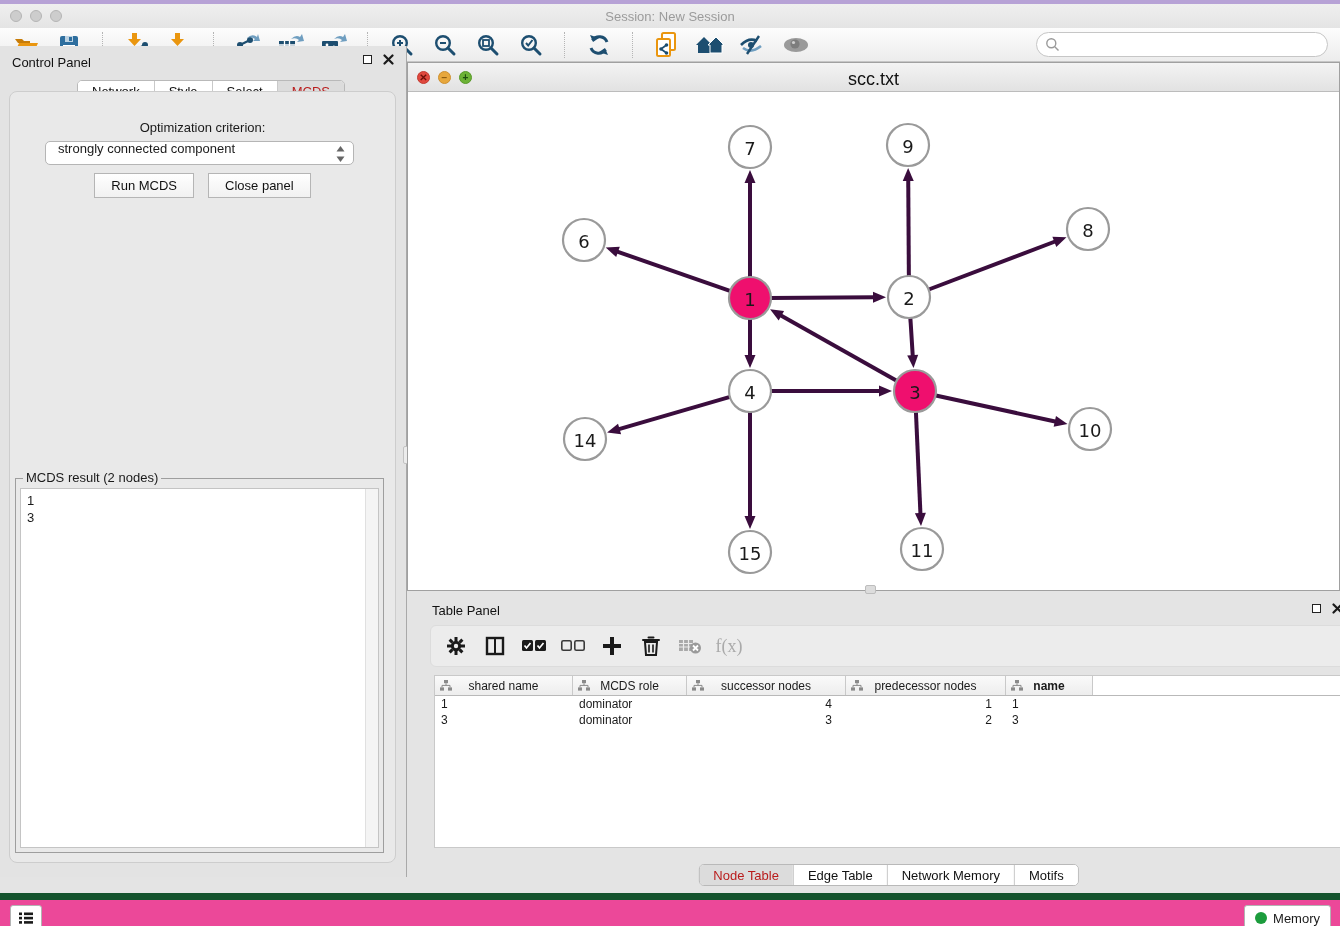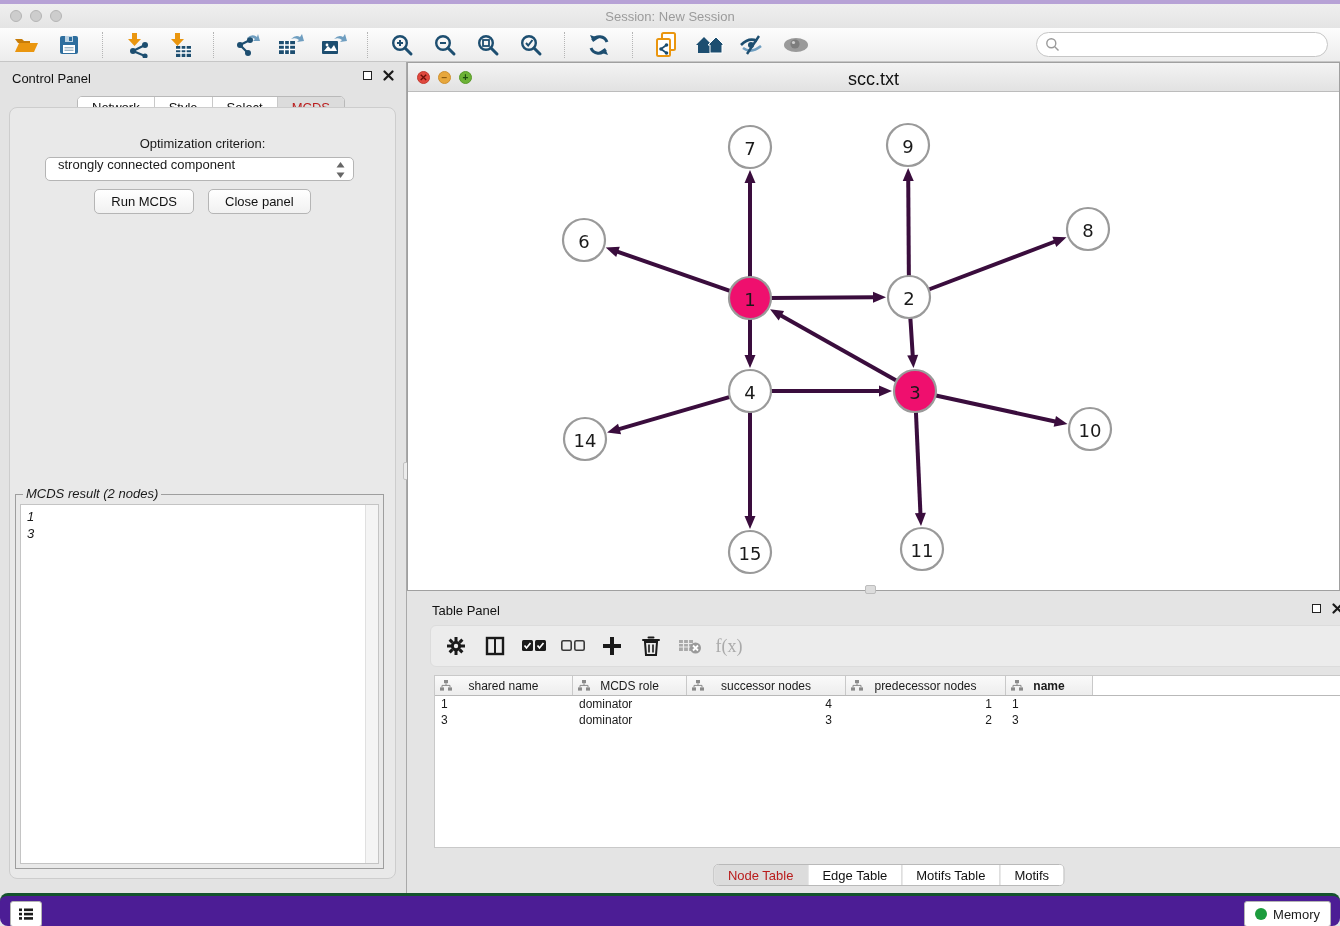--- a/index.html
+++ b/index.html
@@ -24,35 +24,35 @@
   .panel-title{font-size:13px;color:#111;}
   .win-btns{display:flex;align-items:center;gap:11px;}
   .float-box{width:9px;height:9px;border:1.6px solid #222;box-sizing:border-box;background:#fff;}
   
   .segmented{display:inline-flex;border:1px solid #b9b9b9;border-radius:5px;overflow:hidden;background:#fff;
              font-size:13px;line-height:21px;height:22px;box-sizing:border-box;}
   .segment{padding:0 14px;background:#fff;color:#111;border-left:1px solid #c9c9c9;cursor:default;white-space:nowrap;}
   .segment:first-child{border-left:none;}
   .segment.selected{background:#dcdcdc;color:#b91c1c;}
   
-  .control-panel{position:absolute;left:0;top:62px;width:407px;height:831px;background:#e3e3e3;
+  .control-panel{position:absolute;left:0;top:46px;width:407px;height:831px;background:#e3e3e3;
                  border-right:1px solid #a9a9a9;box-sizing:border-box;}
   .cp-head{position:absolute;left:12px;top:9px;}
   .cp-btns{position:absolute;right:12px;top:8px;}
   .cp-tabs{position:absolute;left:77px;top:34px;}
   .cp-inner{position:absolute;left:9px;right:10px;top:45px;bottom:14px;background:#e9e9e9;
             border:1px solid #cdcdcd;border-radius:8px;}
   .opt-label{position:absolute;left:0;right:0;top:28px;text-align:center;font-size:13px;}
   .dropdown{position:absolute;left:35px;right:41px;top:49px;height:24px;background:#fff;border:1px solid #b5b5b5;
             border-radius:5px;display:flex;align-items:center;padding:0 22px 9px 12px;font-size:13px;box-sizing:border-box;}
   .dd-stepper{position:absolute;right:8px;top:4px;}
   .btn-row{position:absolute;left:0;right:0;top:81px;display:flex;justify-content:center;gap:14px;}
-  .mac-btn{height:23px;background:linear-gradient(#ffffff,#f1f1f1);border:1px solid #b5b5b5;border-radius:5px;
+  .mac-btn{height:23px;background:linear-gradient(#ffffff,#f1f1f1);border:1px solid #b5b5b5;border-radius:0;
            font-size:13px;padding:0 16px;display:flex;align-items:center;color:#111;}
-  .result-group{position:absolute;left:5px;right:11px;top:386px;bottom:9px;border:1px solid #9e9e9e;font-style:italic;}
+  .result-group{position:absolute;left:5px;right:11px;top:386px;bottom:9px;border:1px solid #9e9e9e;}
   .result-label{position:absolute;top:-9px;left:7px;background:#e9e9e9;padding:0 3px;font-size:13px;}
   .result-text{position:absolute;left:4px;right:4px;top:9px;bottom:4px;background:#fff;border:1px solid #c4c4c4;}
   .result-lines{position:absolute;left:6px;top:3px;font-size:13px;line-height:17px;white-space:pre;}
   .result-scroll{position:absolute;right:0;top:0;bottom:0;width:12px;background:#f4f4f4;border-left:1px solid #e0e0e0;}
   .cp-grip{position:absolute;right:-6px;top:400px;width:7px;height:16px;background:#ececec;border:1px solid #c2c2c2;border-radius:2px;}
   
   .net-window{position:absolute;left:407px;top:62px;width:933px;height:529px;background:#fff;
               border:1px solid #a0a0a0;box-sizing:border-box;}
   .net-titlebar{position:absolute;left:0;top:0;right:0;height:28px;background:linear-gradient(#f3f3f3,#e2e2e2);
                 border-bottom:1px solid #bcbcbc;}
@@ -75,21 +75,21 @@
   .tp-table{position:absolute;left:12px;right:8px;top:78px;bottom:45px;background:#fff;border:1px solid #c9c9c9;overflow:hidden;}
   .tbl-header{display:flex;height:19px;border-bottom:1px solid #b9b9b9;font-size:12px;}
   .th-cell{position:relative;box-sizing:border-box;border-right:1px solid #c9c9c9;
            background:linear-gradient(#fafafa,#ededed);display:flex;align-items:center;justify-content:center;}
   .th-icon{position:absolute;left:5px;top:4px;}
   .tbl-row{display:flex;height:16px;font-size:12px;align-items:center;}
   .td-cell{box-sizing:border-box;padding:0 14px 0 6px;overflow:hidden;white-space:nowrap;}
   .td-cell.right{text-align:right;}
   .tp-tabs{position:absolute;left:50%;transform:translateX(-50%);bottom:7px;}
   
-  .statusbar{position:absolute;left:0;bottom:0;width:100%;height:33px;background:#4c1d95;border-top:3px solid #14532d;box-sizing:border-box;border-radius:8px;}
+  .statusbar{position:absolute;left:0;bottom:0;width:100%;height:33px;background:#ec4899;border-top:7px solid #14532d;box-sizing:border-box;}
   .sb-list-btn{position:absolute;left:10px;top:5px;width:30px;height:24px;background:#fff;border:1px solid #b3b3b3;
                border-radius:3px;display:flex;align-items:center;justify-content:center;}
   .sb-mem-btn{position:absolute;right:9px;top:5px;height:24px;background:#fff;border:1px solid #b3b3b3;border-radius:3px;
               display:flex;align-items:center;gap:6px;padding:0 10px;font-size:13px;}
   .mem-dot{width:12px;height:12px;border-radius:50%;background:#1c9c3d;}
 </style>
 </head>
 <body>
 
 <div class="app">
@@ -526,21 +526,21 @@
             <div class="td-cell" style="width: 114px;">dominator</div>
             <div class="td-cell right" style="width: 159px;">3</div>
             <div class="td-cell right" style="width: 160px;">2</div>
             <div class="td-cell" style="width: 87px;">3</div>
           </div>
         </div>
     </div>
     <div class="segmented tp-tabs" id="tp-tabs">
         <div class="segment selected">Node Table</div>
         <div class="segment">Edge Table</div>
-        <div class="segment">Motifs Table</div>
+        <div class="segment">Network Memory</div>
         <div class="segment">Motifs</div>
       </div>
   </div>
 
   <div class="statusbar">
     <div class="sb-list-btn">
       <svg width="16" height="14" viewBox="0 0 16 14">
           <g fill="#1a1a1a">
             <rect x="1" y="1.5" width="3" height="2.6"></rect>
             <rect x="6" y="1.5" width="9" height="2.6"></rect>

